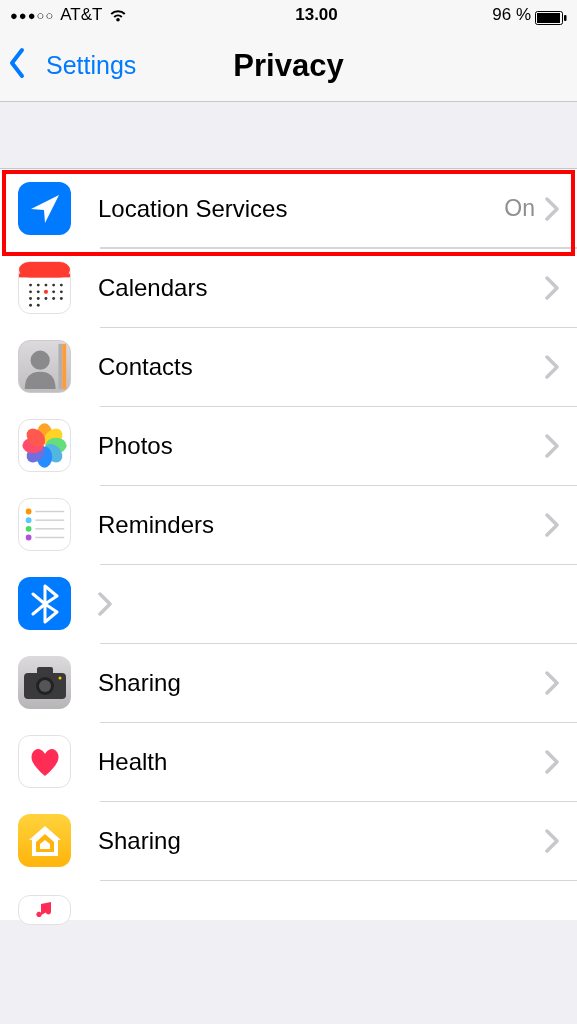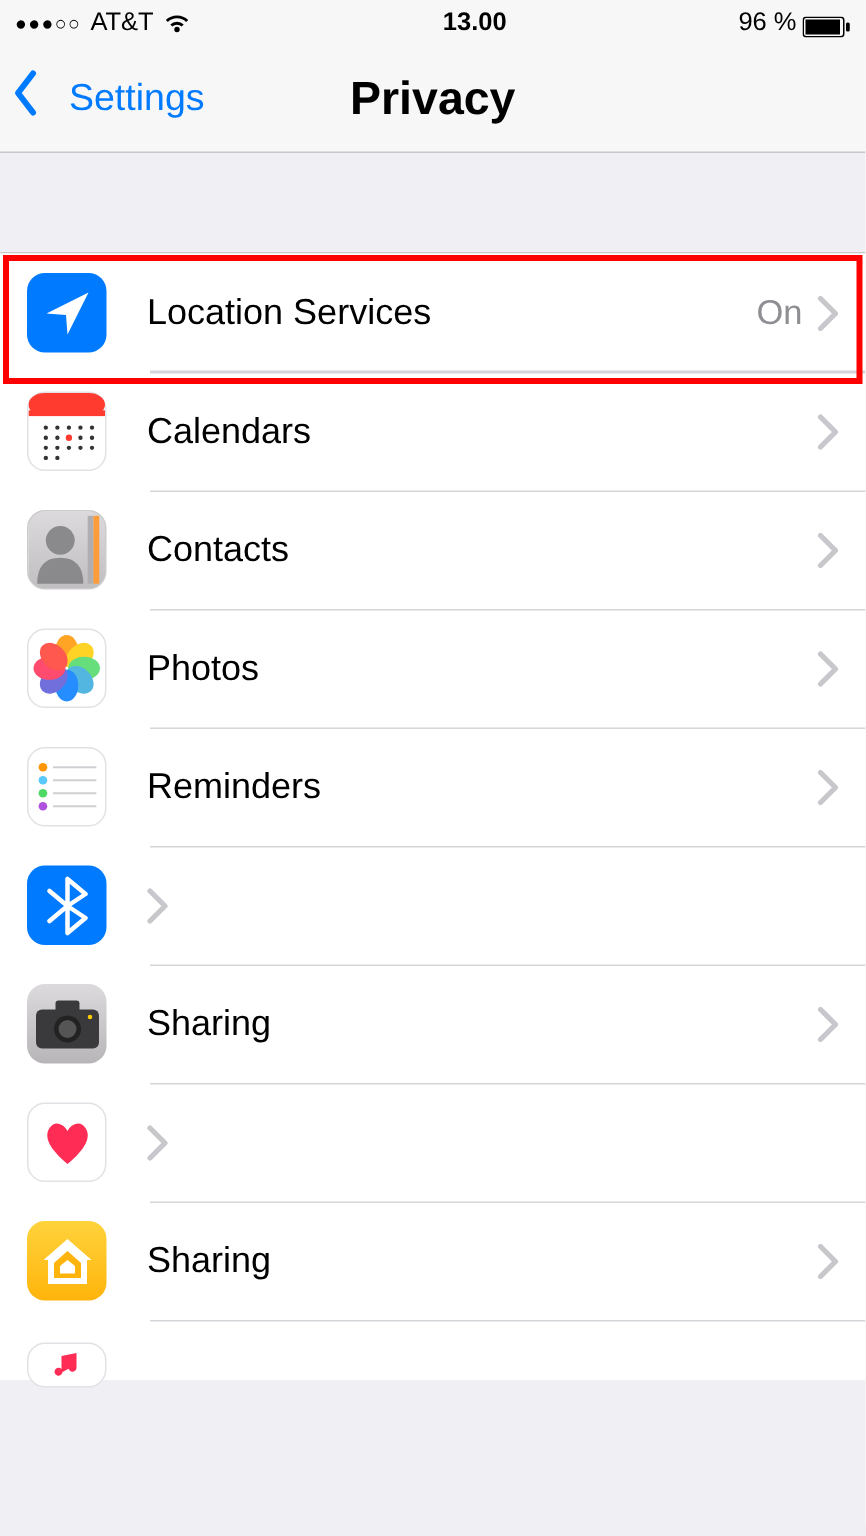--- a/index.html
+++ b/index.html
@@ -323,20 +323,21 @@
         </svg>
     </div>
   </div>
 
   <div class="row">
     <div class="icon-box icon-health">
       <svg width="36" height="32" viewBox="0 0 36 32">
           <path d="M18 30 C6 20 2 12 6 6 C10 0 16 4 18 8 C20 4 26 0 30 6 C34 12 30 20 18 30 Z" fill="#ff2d55"></path>
         </svg>
     </div>
+    <div class="row-label">Health</div>
     <div class="chevron">
       <svg width="14" height="24" viewBox="0 0 14 24">
           <polyline points="2,2 12,12 2,22" fill="none" stroke="#c7c7cc" stroke-width="3.5" stroke-linecap="round" stroke-linejoin="round"></polyline>
         </svg>
     </div>
   </div>
 
   <div class="row">
     <div class="icon-box icon-homekit">
       <svg width="40" height="40" viewBox="0 0 40 40">

